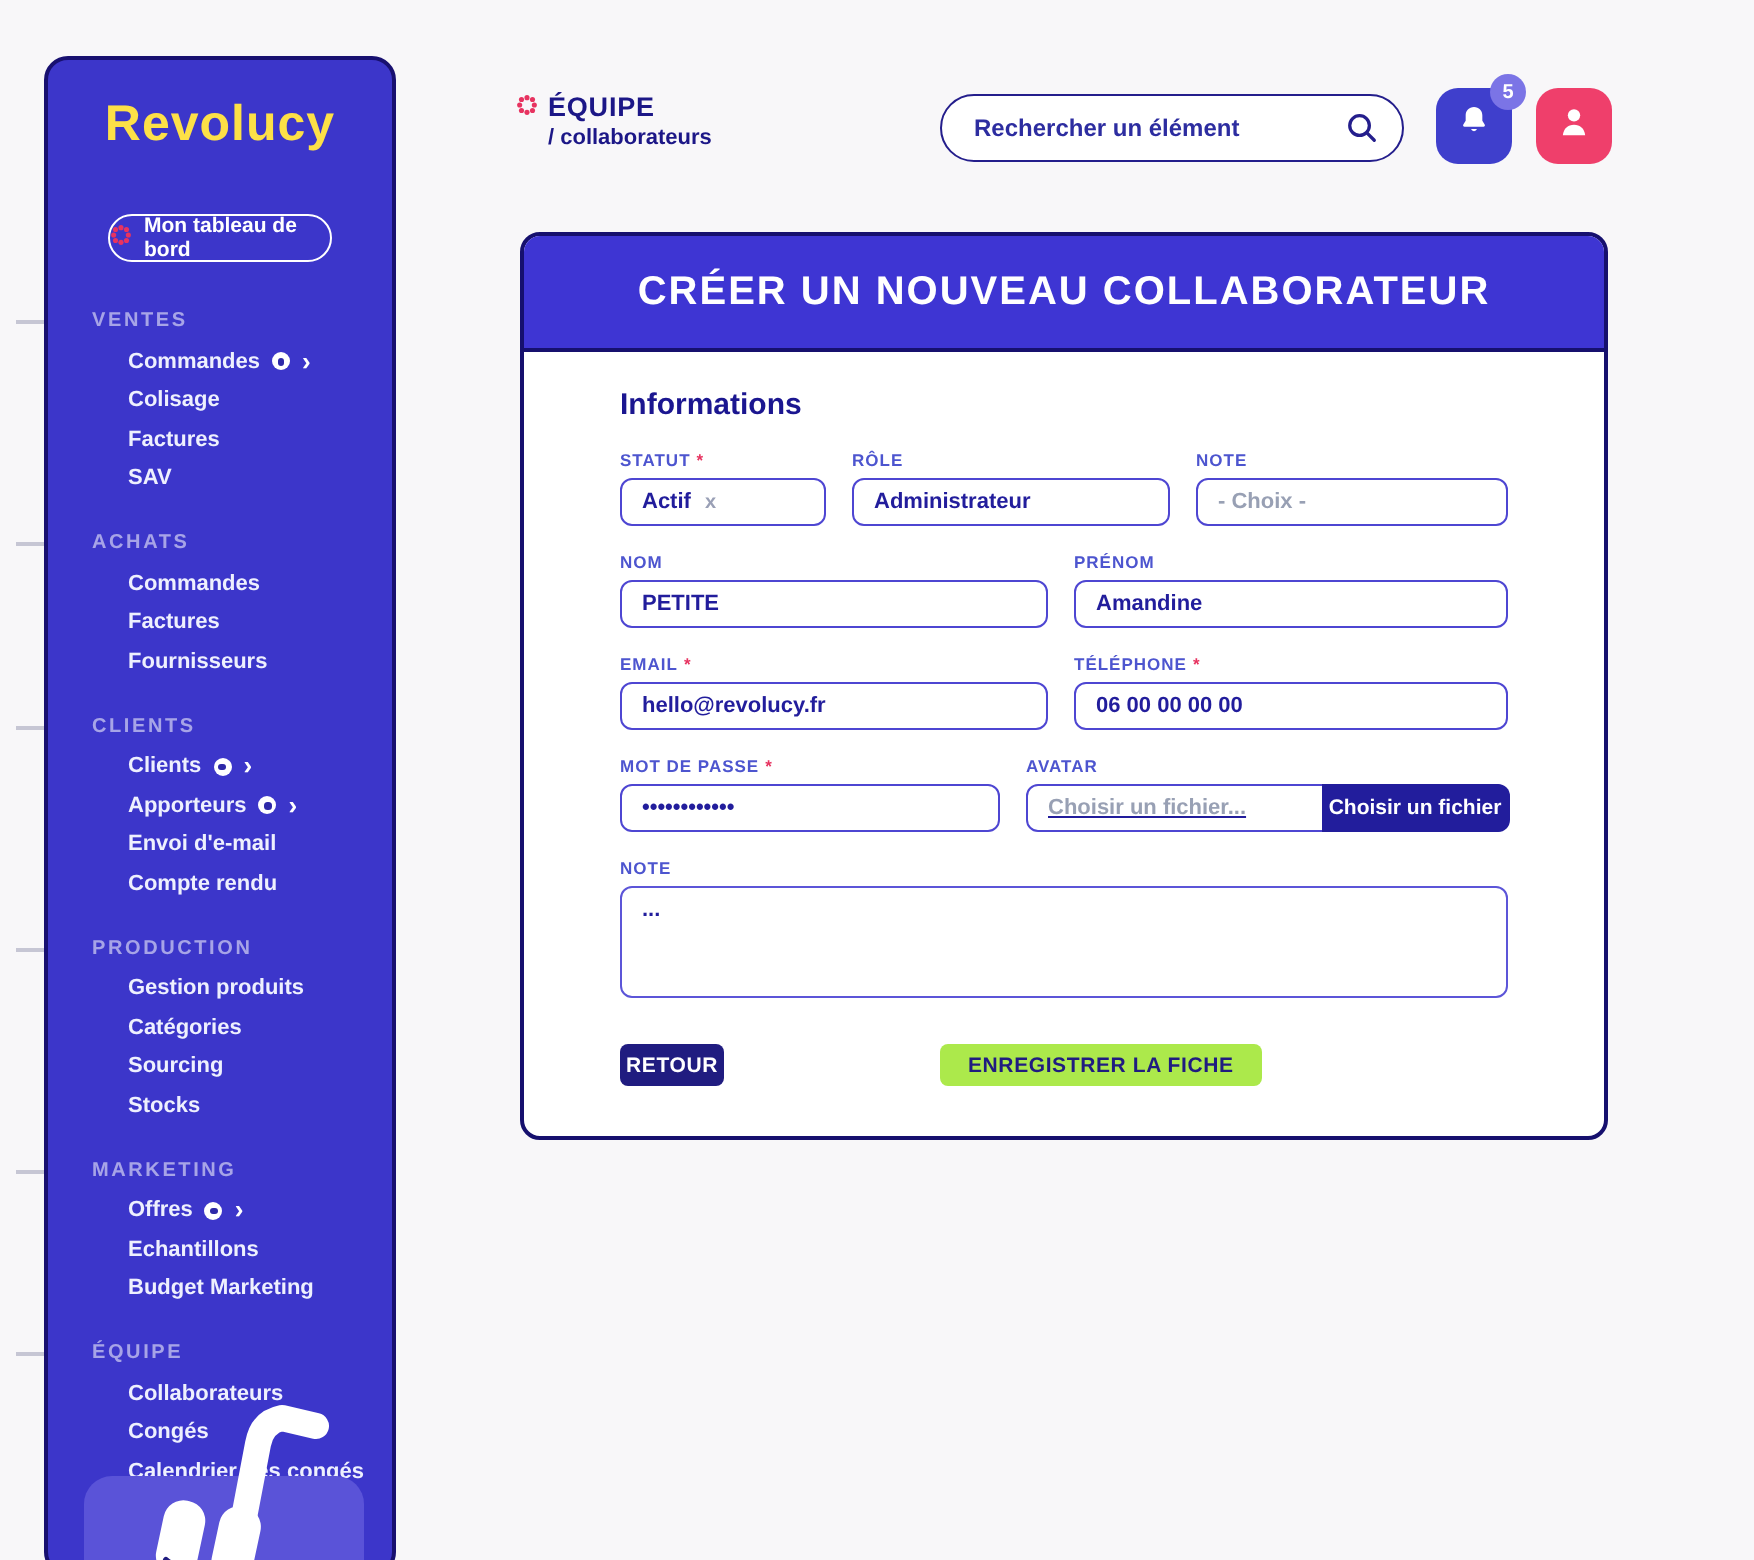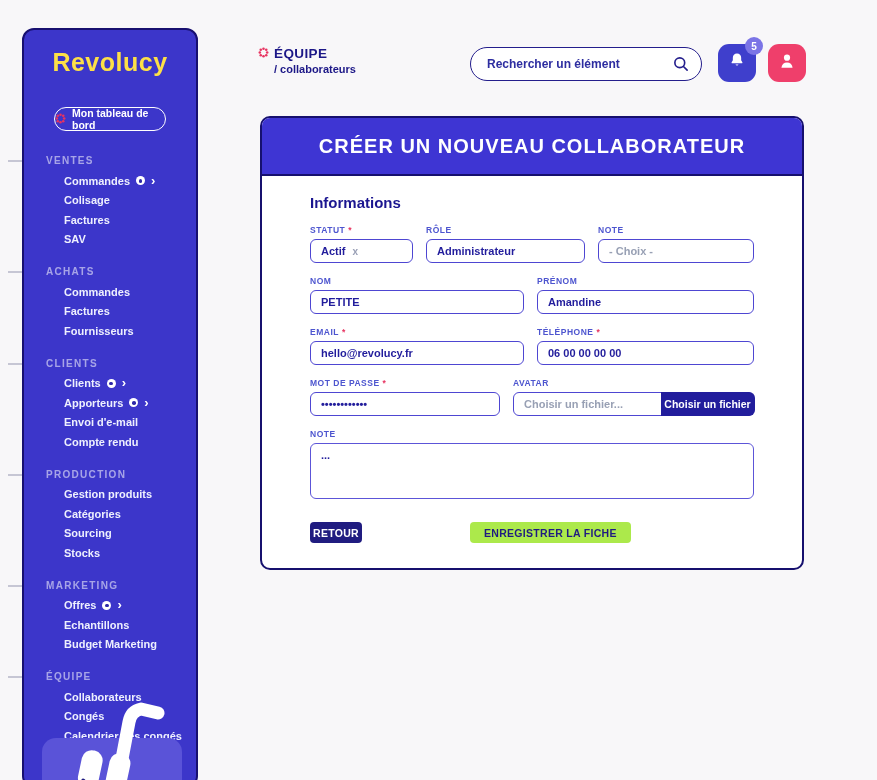--- a/index.html
+++ b/index.html
@@ -61,21 +61,21 @@
   .req { color:#e73360; }
   .finput { height:24px; border:1.5px solid #4e46d2; border-radius:6px; background:#fff;
             display:flex; align-items:center; padding:0 10px; font-size:11px; font-weight:bold;
             color:#221d9c; cursor:text; }
   .muted { color:#98a0b4; font-weight:bold; }
   .tag-x { margin-left:7px; color:#9aa0b6; font-size:10px; font-weight:bold; cursor:pointer; }
   .w-statut { width:103px; } .w-role { width:159px; } .w-zone { flex:1; }
   .w-nom { width:214px; } .w-prenom { flex:1; }
   .w-email { width:214px; } .w-tel { flex:1; }
   .w-pass { width:190px; } .w-avatar { flex:1; }
-  .file-field { position:relative; padding-right:100px; }
+  .file-field { position:relative; padding-right:100px;text-decoration:underline; }
   .file-btn { position:absolute; right:-1.5px; top:-1.5px; height:24px; width:94px;
               background:#221d9c; color:#fff; border-radius:0 6px 6px 0; font-size:10.5px; font-weight:bold;
               display:flex; align-items:center; justify-content:center; cursor:pointer; }
   .note-box { height:56px; border:1.2px solid #5c55d8; border-radius:6px; padding:5px 10px;
               font-size:11px; font-weight:bold; color:#221d9c; cursor:text; }
   .btn-row { position:relative; margin-top:23px; height:22px; }
   .btn-back { position:absolute; left:0; top:0; width:52px; height:21px; background:#201c80; color:#fff;
               border-radius:4px; font-size:10.5px; font-weight:bold; letter-spacing:.3px;
               display:flex; align-items:center; justify-content:center; cursor:pointer; }
   .btn-save { position:absolute; left:160px; top:0; height:21px; padding:0 14px; background:#ace94b;

